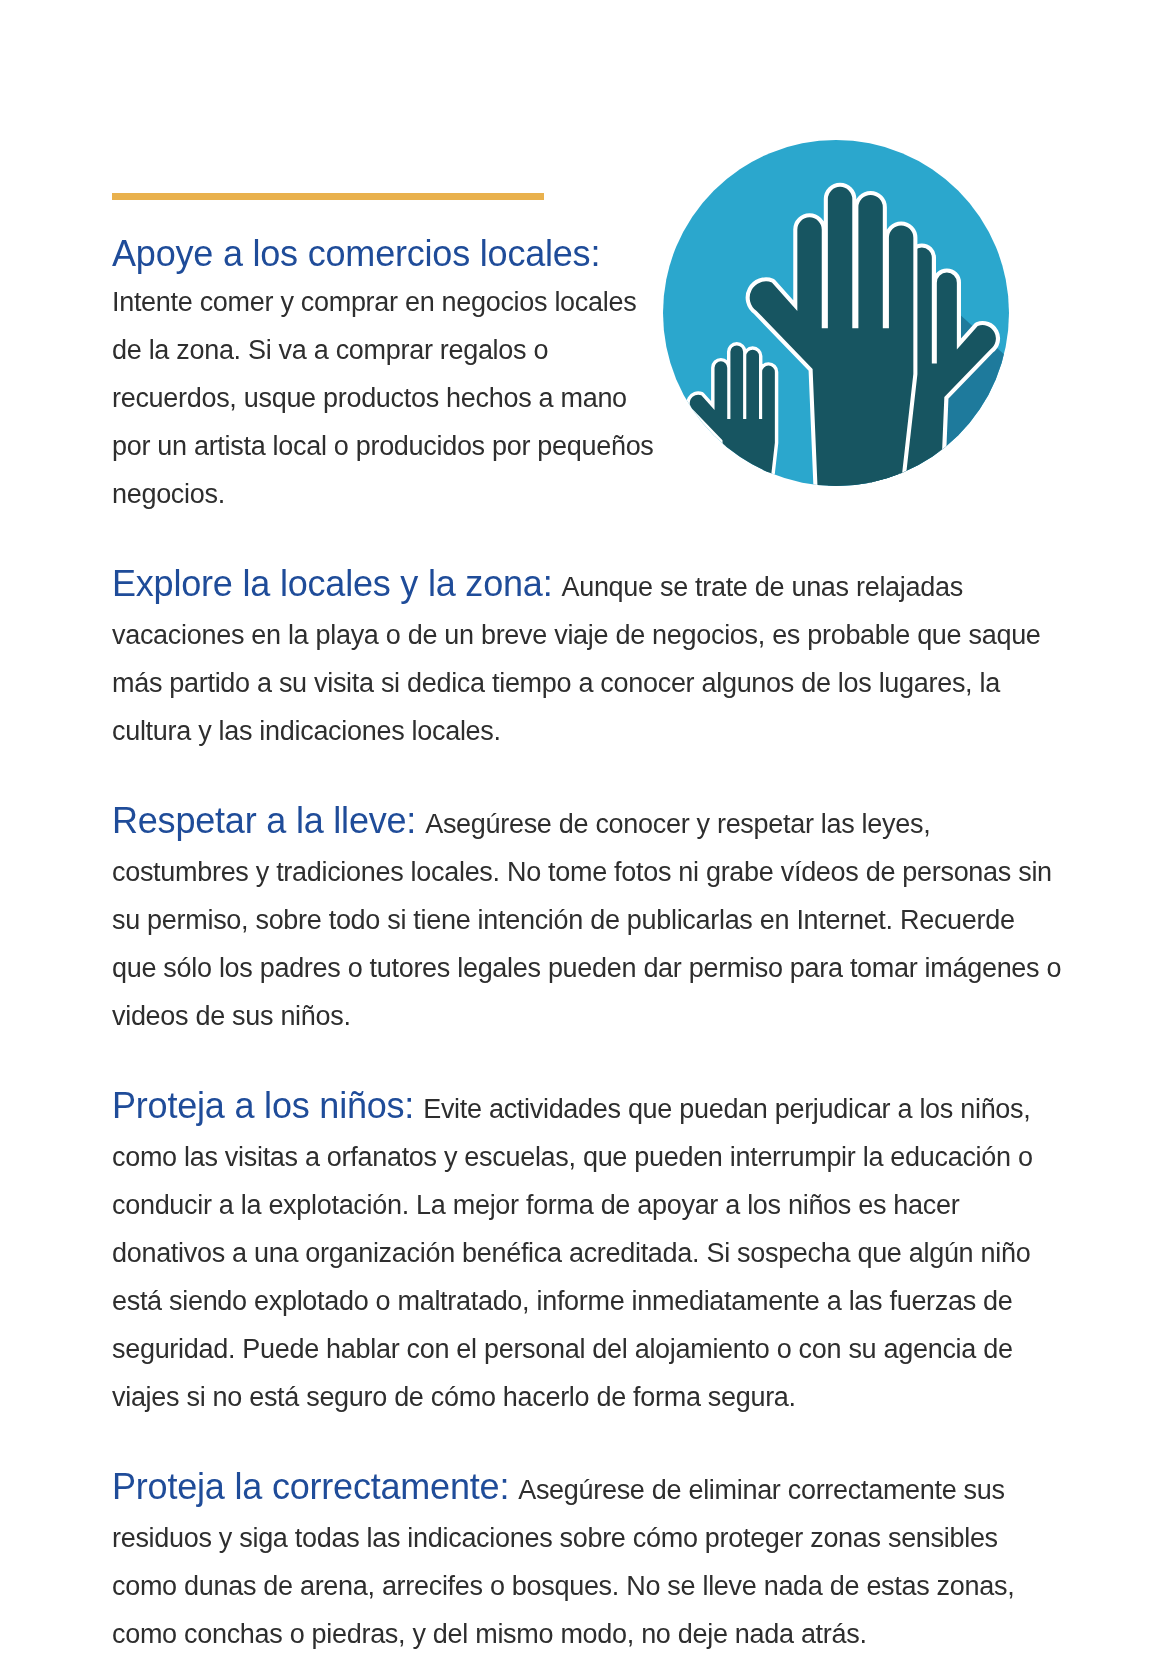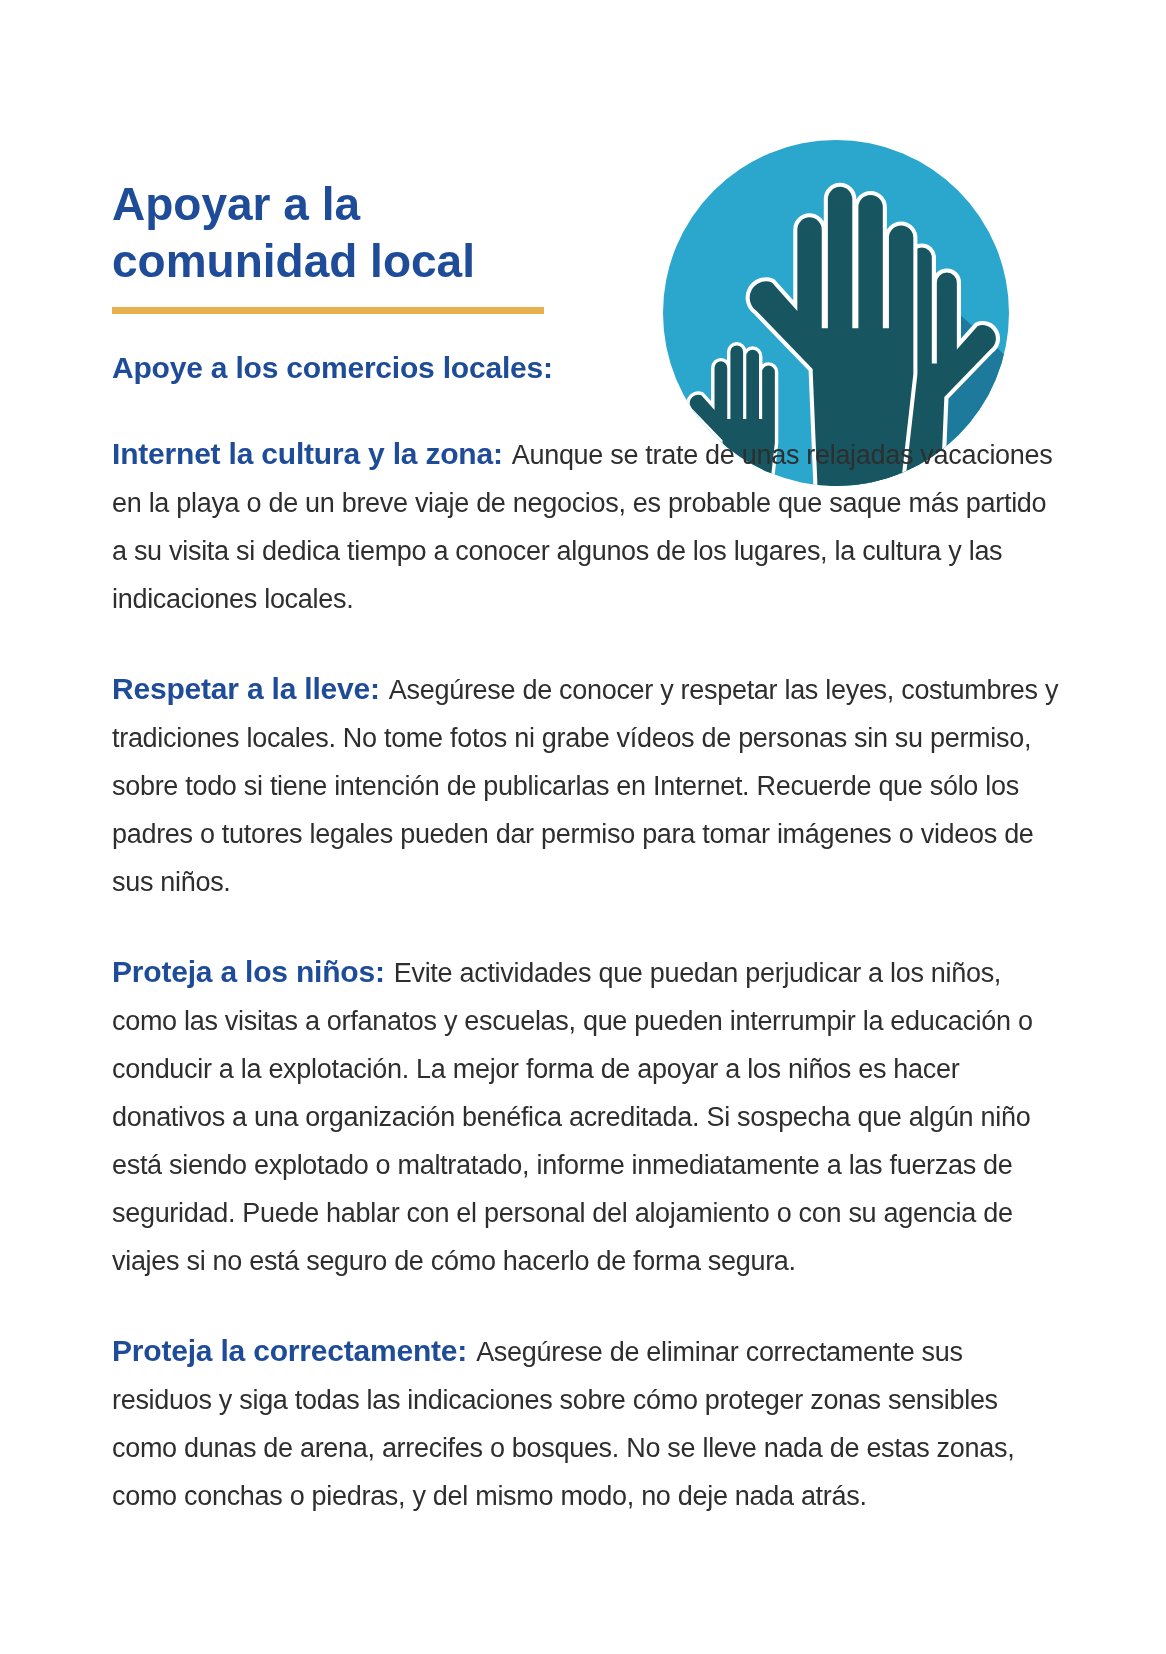--- a/index.html
+++ b/index.html
@@ -47,22 +47,22 @@
   section.para{margin-top:42px;}
   section.para p{
     margin:0;
     font-size:27px;
     line-height:48px;
     letter-spacing:-0.3px;
     color:var(--body);
   }
   section.para strong.lead{
     color:var(--navy);
-    font-weight:bold;
-    font-size:30px;
+    font-weight:normal;
+    font-size:36px;
     letter-spacing:-0.2px;
     margin-right:9px;
   }
   section.para.stacked strong.lead{
     display:block;
     margin-right:0;
     margin-bottom:4px;
     line-height:40px;
   }
   section.para.narrow{width:545px;margin-top:34px;}
@@ -86,30 +86,29 @@
         <g stroke="#FFFFFF" stroke-width="8" stroke-linejoin="round" paint-order="stroke" fill="#175561">
           <use href="#handShape" transform="translate(-18,178) scale(0.52)" stroke-width="13"></use>
           <use href="#handShape" transform="translate(397,68) scale(-0.82,0.82)" stroke-width="10"></use>
           <use href="#handShape"></use>
         </g>
       </g>
     </svg>
   </div>
 
   <div class="content">
-    <h1 class="title"><span>Apoyar a la</span><br><span>comunidad local</span></h1>
     <div class="rule"></div>
 
     <div class="sections">
   <section class="para stacked narrow">
-    <p><strong class="lead">Apoye a los comercios locales:</strong></p>
+    <p><strong class="lead">Apoye a los comercios locales:</strong><span>Intente comer y comprar en negocios locales de la zona. Si va a comprar regalos o recuerdos, usque productos hechos a mano por un artista local o producidos por pequeños negocios.</span></p>
   </section>
 
   <section class="para">
-    <p><strong class="lead">Internet la cultura y la zona:</strong><span>Aunque se trate de unas relajadas vacaciones en la playa o de un breve viaje de negocios, es probable que saque más partido a su visita si dedica tiempo a conocer algunos de los lugares, la cultura y las indicaciones locales.</span></p>
+    <p><strong class="lead">Explore la locales y la zona:</strong><span>Aunque se trate de unas relajadas vacaciones en la playa o de un breve viaje de negocios, es probable que saque más partido a su visita si dedica tiempo a conocer algunos de los lugares, la cultura y las indicaciones locales.</span></p>
   </section>
 
   <section class="para">
     <p><strong class="lead">Respetar a la lleve:</strong><span>Asegúrese de conocer y respetar las leyes, costumbres y tradiciones locales. No tome fotos ni grabe vídeos de personas sin su permiso, sobre todo si tiene intención de publicarlas en Internet. Recuerde que sólo los padres o tutores legales pueden dar permiso para tomar imágenes o videos de sus niños.</span></p>
   </section>
 
   <section class="para">
     <p><strong class="lead">Proteja a los niños:</strong><span>Evite actividades que puedan perjudicar a los niños, como las visitas a orfanatos y escuelas, que pueden interrumpir la educación o conducir a la explotación. La mejor forma de apoyar a los niños es hacer donativos a una organización benéfica acreditada. Si sospecha que algún niño está siendo explotado o maltratado, informe inmediatamente a las fuerzas de seguridad. Puede hablar con el personal del alojamiento o con su agencia de viajes si no está seguro de cómo hacerlo de forma segura.</span></p>
   </section>
 

